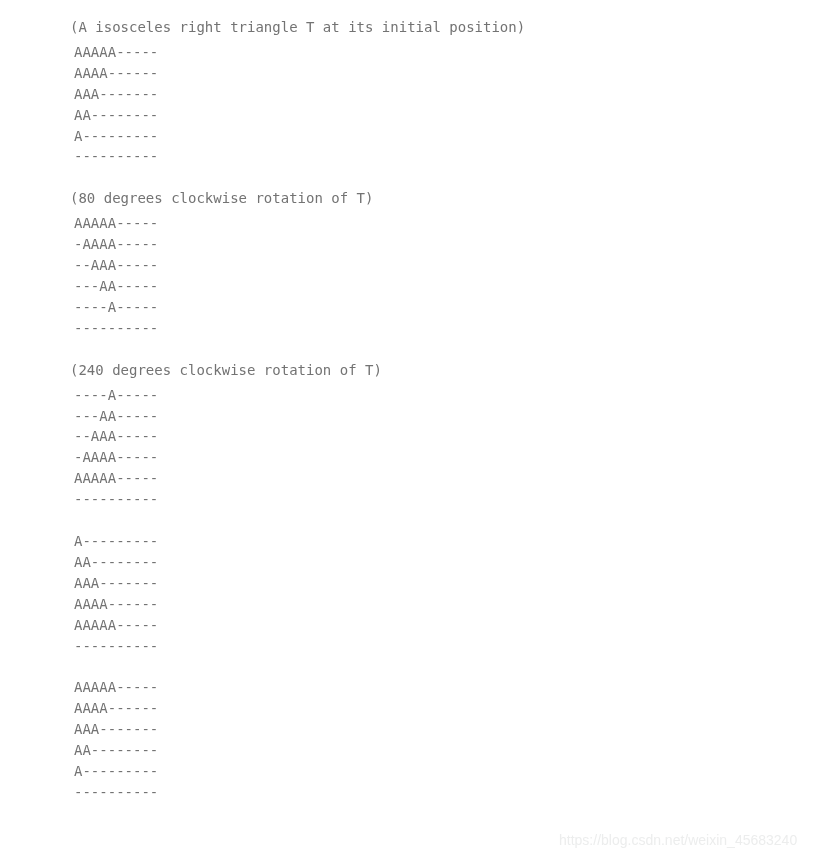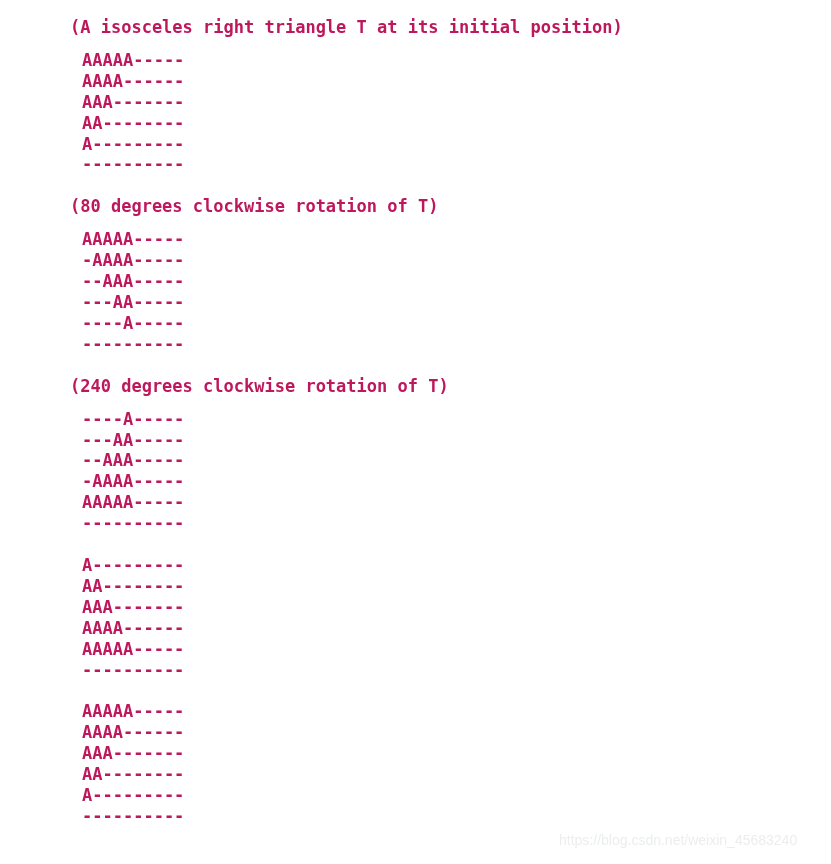--- a/index.html
+++ b/index.html
@@ -26,32 +26,32 @@
   .block {
     margin: 0 0 21px 0;
   }
   .block:last-child {
     margin-bottom: 0;
   }
 
   .block-caption,
   .grid-row {
     font-family: "DejaVu Sans Mono", "Liberation Mono", monospace;
-    font-size: 17px;
+    font-size: 14px;
     line-height: 20.9px;
-    color: #be185d;
+    color: #737373;
     white-space: pre;
     letter-spacing: 0px;
-    font-weight: 700;
+    font-weight: 400;
     margin: 0;
     padding: 0;
   }
 
   .grid {
-    margin: 12px;
+    margin: 4px;
     padding: 0;
   }
 
   #watermark {
     position: absolute;
     left: 559px;
     top: 831px;
     font-family: "Liberation Sans", "DejaVu Sans", sans-serif;
     font-size: 14px;
     line-height: 18px;

